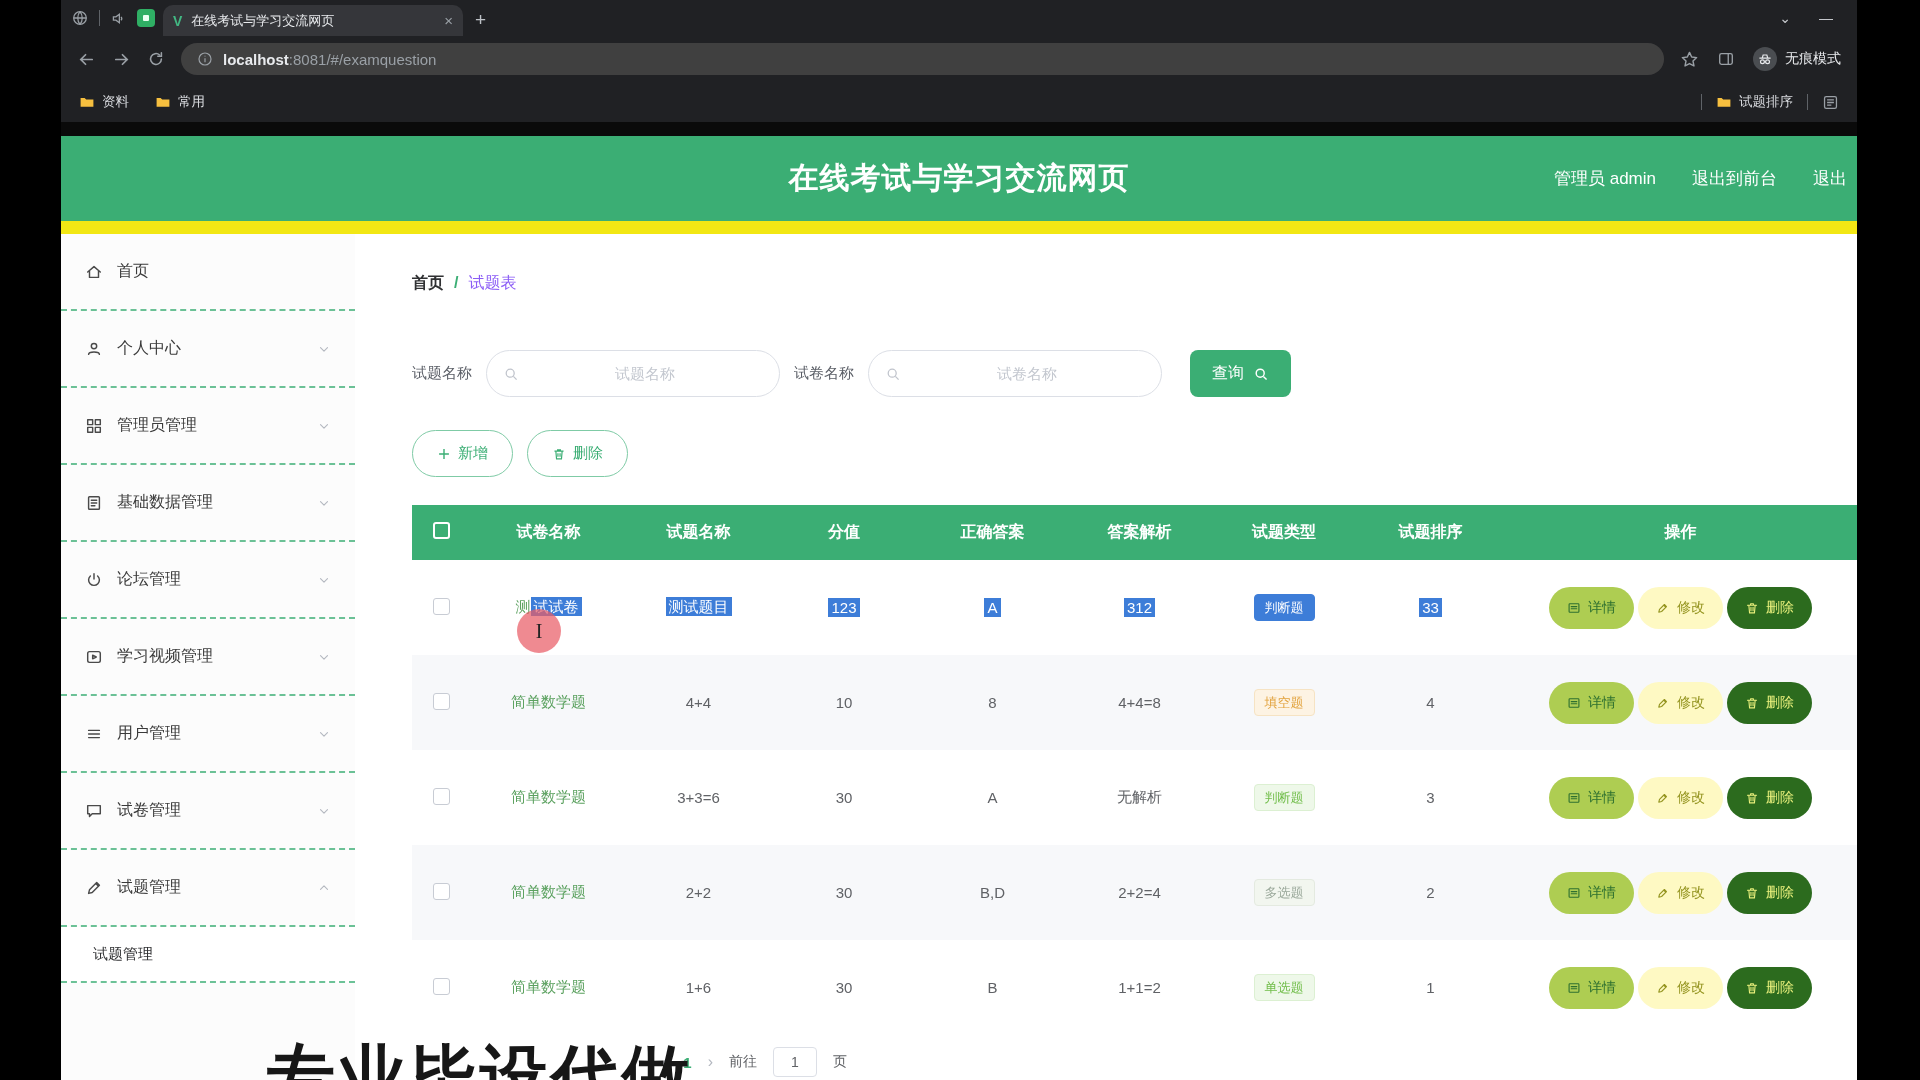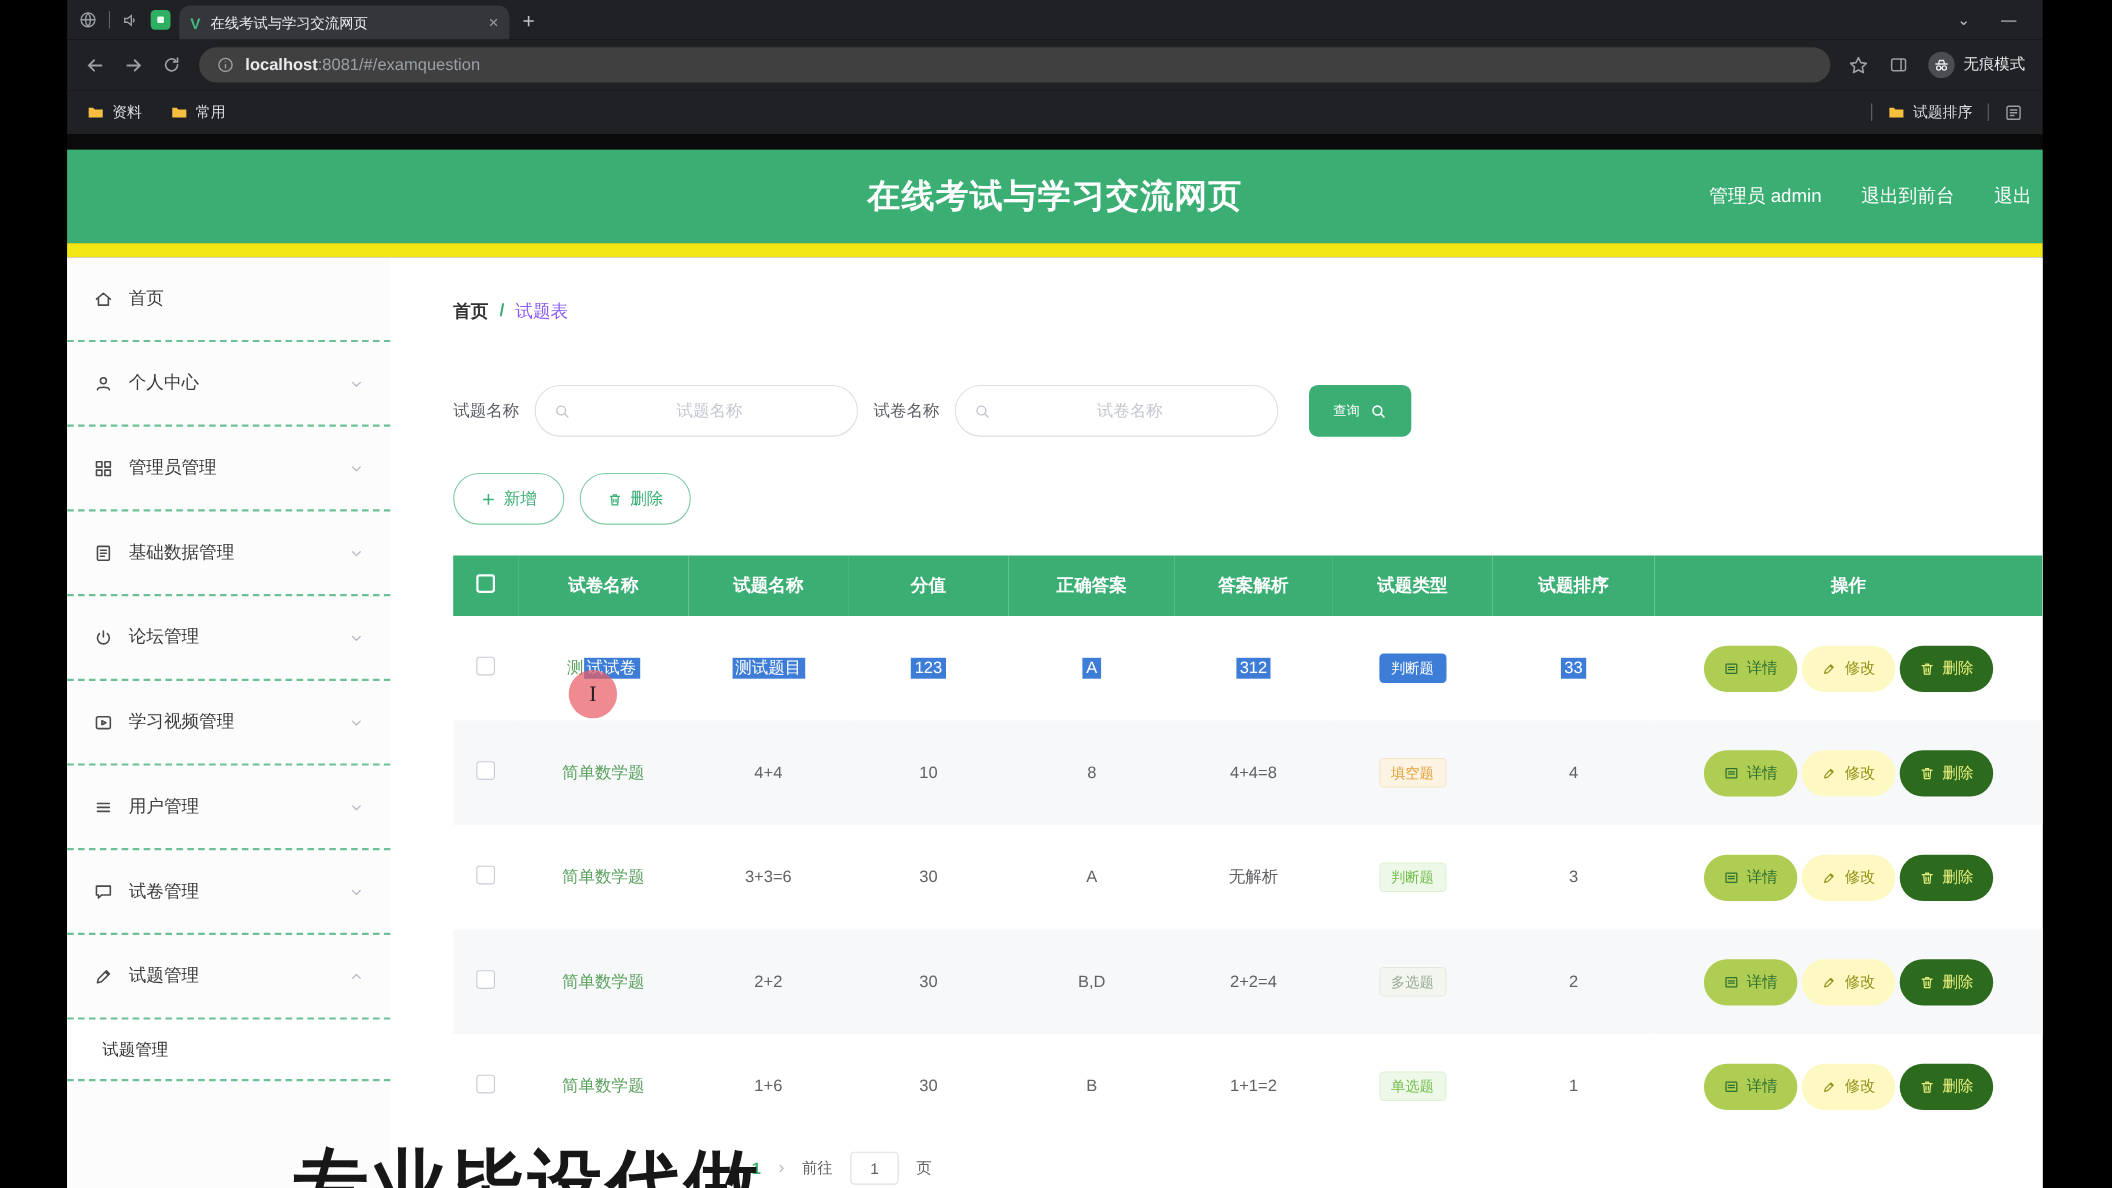--- a/index.html
+++ b/index.html
@@ -67,21 +67,21 @@
   .bc-cur { color:#8b5cf6; }
 
   .filters { margin-top:56px; display:flex; align-items:center; gap:14px; }
   .f-label { font-size:15px; color:#5a5e66; white-space:nowrap; }
   .pill-input { width:294px; height:47px; border:1px solid #dcdfe6; border-radius:24px; background:#fff;
     display:flex; align-items:center; gap:8px; padding:0 16px; }
   .pill-input .sic { color:#c0c4cc; display:flex; }
   .pill-input input { flex:1; border:none; outline:none; font-size:15px; color:#606266; text-align:center; background:transparent; }
   .pill-input input::placeholder { color:#c3c7cf; }
   .search-btn { margin-left:14px; height:47px; padding:0 22px; background:#3BAE74; color:#fff; border:none;
-    border-radius:8px; font-size:12px; display:flex; align-items:center; gap:9px; cursor:pointer; }
+    border-radius:8px; font-size:16px; display:flex; align-items:center; gap:9px; cursor:pointer; }
 
   .toolbar { margin-top:33px; display:flex; gap:14px; }
   .ghost-btn { height:47px; padding:0 24px; background:#fff; border:1px solid #7fcba6; color:#3BAE74;
     border-radius:24px; font-size:15px; display:flex; align-items:center; gap:7px; cursor:pointer; }
 
   table.data { margin-top:28px; border-collapse:collapse; table-layout:fixed; width:1445px; font-size:15px; color:#606266; }
   table.data thead th { background:#3BAE74; color:#fff; font-weight:bold; height:55px; font-size:16px; text-align:center; }
   table.data tbody td { height:95px; text-align:center; vertical-align:middle; }
   tr.rowalt { background:#f7f8fa; }
   .cb { display:inline-block; width:17px; height:17px; border:1px solid #c8ccd4; border-radius:3px; background:#fff; cursor:pointer; }

